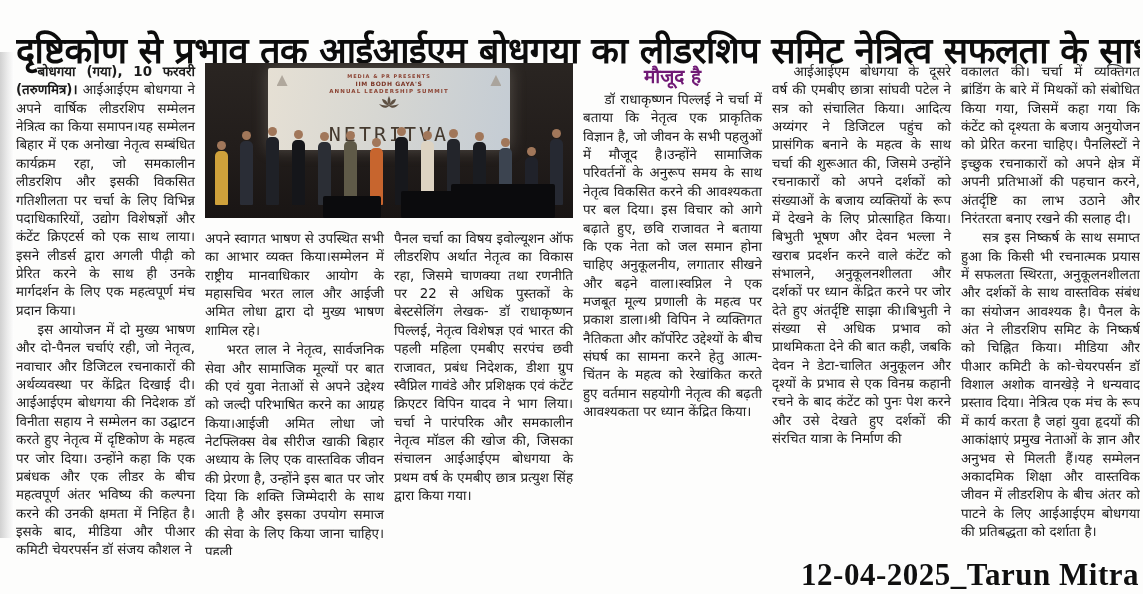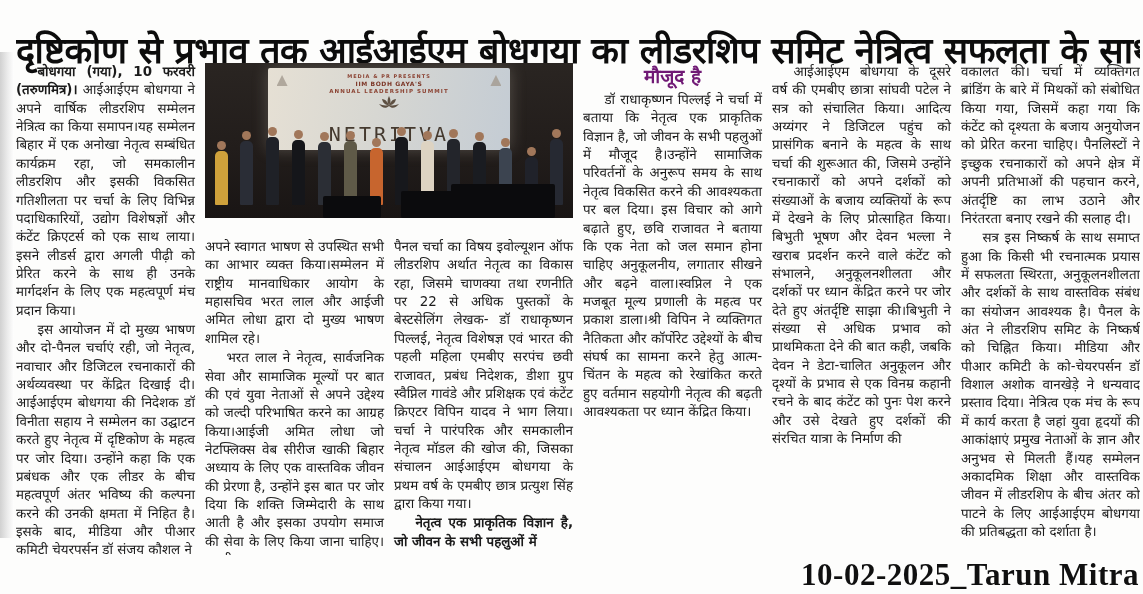--- a/index.html
+++ b/index.html
@@ -61,21 +61,21 @@
     position:absolute;left:8px;right:8px;bottom:13px;
     display:flex;justify-content:space-between;align-items:flex-end;
   }
   .person{display:flex;flex-direction:column;align-items:center;width:16px;}
   .person .head{width:9px;height:9px;border-radius:50%;background:#a1775a;margin-bottom:1px;}
   .person .torso{width:13px;flex:1;border-radius:5px 5px 1px 1px;}
   .prop{position:absolute;background:#0b0b0d;}
   .prop.monitor-a{bottom:0;left:118px;width:58px;height:22px;border-radius:2px;}
   .prop.monitor-b{bottom:0;left:196px;width:92px;height:27px;border-radius:2px;}
   .prop.podium{bottom:0;right:18px;width:104px;height:34px;border-radius:2px;}
-  .mid-cols{display:flex;gap:10px;margin-top:20px;}
+  .mid-cols{display:flex;gap:10px;margin-top:12px;}
   .mid-col{flex:0 0 179px;width:179px;}
   
   .credit{
     position:absolute;right:4px;bottom:1px;
     font-family:"Liberation Serif","DejaVu Serif",serif;
     font-size:31px;font-weight:bold;color:#101010;letter-spacing:.5px;
   }
 </style>
 </head>
 <body>
@@ -172,34 +172,33 @@
     </div>
     <div class="mid-cols">
 
       <div class="mid-col">
         <p class="para">अपने स्वागत भाषण से उपस्थित सभी का आभार व्यक्त किया।सम्मेलन में राष्ट्रीय मानवाधिकार आयोग के महासचिव भरत लाल और आईजी अमित लोधा द्वारा दो मुख्य भाषण शामिल रहे।</p>
         <p class="para indent">भरत लाल ने नेतृत्व, सार्वजनिक सेवा और सामाजिक मूल्यों पर बात की एवं युवा नेताओं से अपने उद्देश्य को जल्दी परिभाषित करने का आग्रह किया।आईजी अमित लोधा जो नेटफ्लिक्स वेब सीरीज खाकी बिहार अध्याय के लिए एक वास्तविक जीवन की प्रेरणा है, उन्होंने इस बात पर जोर दिया कि शक्ति जिम्मेदारी के साथ आती है और इसका उपयोग समाज की सेवा के लिए किया जाना चाहिए।पहली</p>
       </div>
 
       <div class="mid-col">
         <p class="para">पैनल चर्चा का विषय इवोल्यूशन ऑफ लीडरशिप अर्थात नेतृत्व का विकास रहा, जिसमे चाणक्या तथा रणनीति पर 22 से अधिक पुस्तकों के बेस्टसेलिंग लेखक- डॉ राधाकृष्णन पिल्लई, नेतृत्व विशेषज्ञ एवं भारत की पहली महिला एमबीए सरपंच छवी राजावत, प्रबंध निदेशक, डीशा ग्रुप स्वैप्निल गावंडे और प्रशिक्षक एवं कंटेंट क्रिएटर विपिन यादव ने भाग लिया।चर्चा ने पारंपरिक और समकालीन नेतृत्व मॉडल की खोज की, जिसका संचालन आईआईएम बोधगया के प्रथम वर्ष के एमबीए छात्र प्रत्युश सिंह द्वारा किया गया।</p>
-        <p class="para boldp indent">नेतृत्व एक प्राकृतिक विज्ञान है, जो जीवन के सभी पहलुओं में</p>
       </div>
     </div>
   </div>
 
   <div class="col">
     <p class="subhead">मौजूद है</p>
     <p class="para indent">डॉ राधाकृष्णन पिल्लई ने चर्चा में बताया कि नेतृत्व एक प्राकृतिक विज्ञान है, जो जीवन के सभी पहलुओं में मौजूद है।उन्होंने सामाजिक परिवर्तनों के अनुरूप समय के साथ नेतृत्व विकसित करने की आवश्यकता पर बल दिया। इस विचार को आगे बढ़ाते हुए, छवि राजावत ने बताया कि एक नेता को जल समान होना चाहिए अनुकूलनीय, लगातार सीखने और बढ़ने वाला।स्वप्निल ने एक मजबूत मूल्य प्रणाली के महत्व पर प्रकाश डाला।श्री विपिन ने व्यक्तिगत नैतिकता और कॉर्पोरेट उद्देश्यों के बीच संघर्ष का सामना करने हेतु आत्म-चिंतन के महत्व को रेखांकित करते हुए वर्तमान सहयोगी नेतृत्व की बढ़ती आवश्यकता पर ध्यान केंद्रित किया।</p>
   </div>
 
   <div class="col">
     <p class="para indent">आईआईएम बोधगया के दूसरे वर्ष की एमबीए छात्रा सांघवी पटेल ने सत्र को संचालित किया। आदित्य अय्यंगर ने डिजिटल पहुंच को प्रासंगिक बनाने के महत्व के साथ चर्चा की शुरूआत की, जिसमे उन्होंने रचनाकारों को अपने दर्शकों को संख्याओं के बजाय व्यक्तियों के रूप में देखने के लिए प्रोत्साहित किया।बिभुती भूषण और देवन भल्ला ने खराब प्रदर्शन करने वाले कंटेंट को संभालने, अनुकूलनशीलता और दर्शकों पर ध्यान केंद्रित करने पर जोर देते हुए अंतर्दृष्टि साझा की।बिभुती ने संख्या से अधिक प्रभाव को प्राथमिकता देने की बात कही, जबकि देवन ने डेटा-चालित अनुकूलन और दृश्यों के प्रभाव से एक विनम्र कहानी रचने के बाद कंटेंट को पुनः पेश करने और उसे देखते हुए दर्शकों की संरचित यात्रा के निर्माण की</p>
   </div>
 
   <div class="col">
     <p class="para">वकालत की। चर्चा में व्यक्तिगत ब्रांडिंग के बारे में मिथकों को संबोधित किया गया, जिसमें कहा गया कि कंटेंट को दृश्यता के बजाय अनुयोजन को प्रेरित करना चाहिए। पैनलिस्टों ने इच्छुक रचनाकारों को अपने क्षेत्र में अपनी प्रतिभाओं की पहचान करने, अंतर्दृष्टि का लाभ उठाने और निरंतरता बनाए रखने की सलाह दी।</p>
     <p class="para indent">सत्र इस निष्कर्ष के साथ समाप्त हुआ कि किसी भी रचनात्मक प्रयास में सफलता स्थिरता, अनुकूलनशीलता और दर्शकों के साथ वास्तविक संबंध का संयोजन आवश्यक है। पैनल के अंत ने लीडरशिप समिट के निष्कर्ष को चिह्नित किया। मीडिया और पीआर कमिटी के को-चेयरपर्सन डॉ विशाल अशोक वानखेड़े ने धन्यवाद प्रस्ताव दिया। नेत्रित्व एक मंच के रूप में कार्य करता है जहां युवा हृदयों की आकांक्षाएं प्रमुख नेताओं के ज्ञान और अनुभव से मिलती हैं।यह सम्मेलन अकादमिक शिक्षा और वास्तविक जीवन में लीडरशिप के बीच अंतर को पाटने के लिए आईआईएम बोधगया की प्रतिबद्धता को दर्शाता है।</p>
   </div>
 
 </div>
 
-<div class="credit">10-02-2025_Tarun Mitra</div>
+<div class="credit">12-04-2025_Tarun Mitra</div>
 
 </body></html>

